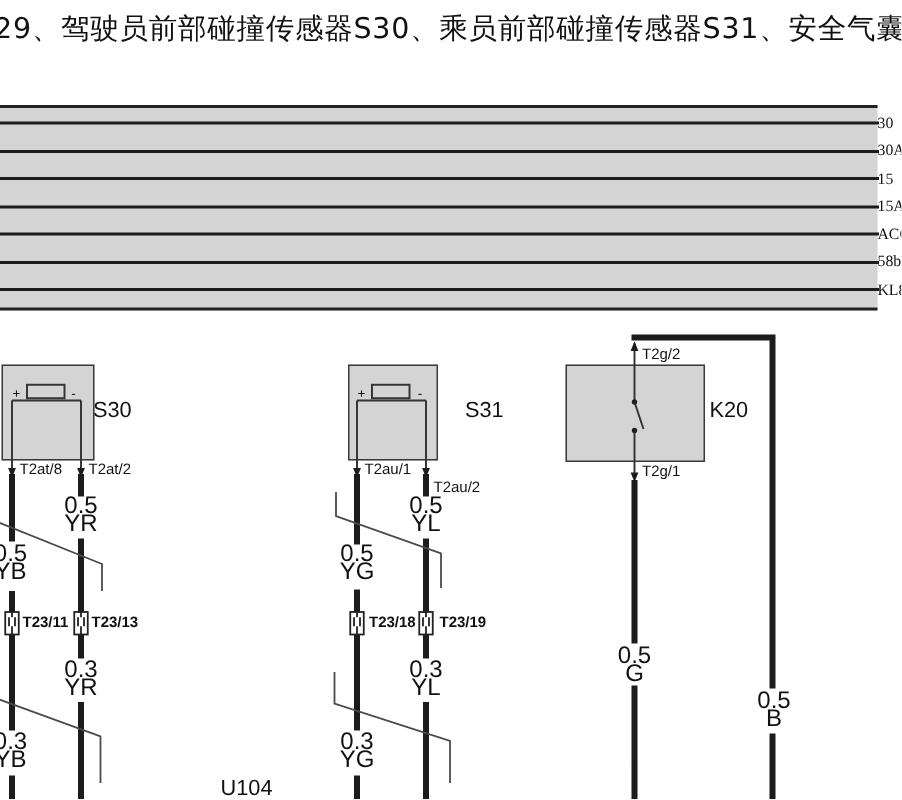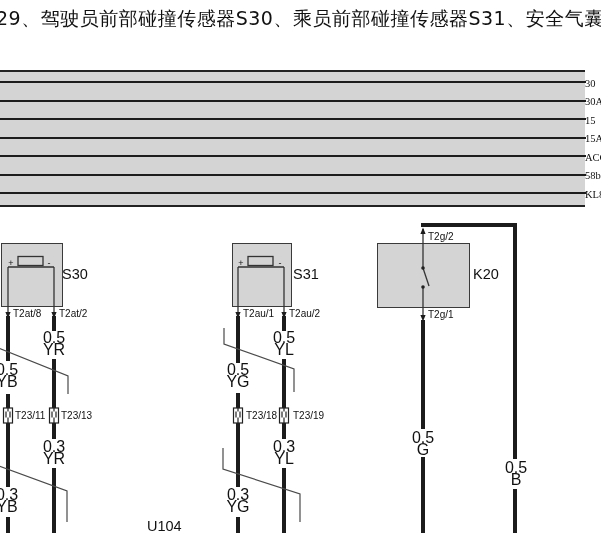--- a/index.html
+++ b/index.html
@@ -10,21 +10,21 @@
          font-family:"DejaVu Sans","Liberation Sans",sans-serif;}
   #band{left:0;top:70px;width:585px;height:137px;background:#d4d4d4;
         border-top:2px solid #222;border-bottom:2px solid #222;box-sizing:border-box;}
   .busline{left:0;width:586px;height:2px;background:#1c1c1c;}
   .buslabel{left:585px;font-size:10.5px;white-space:nowrap;transform:translateY(-50%);font-family:Liberation Serif, serif;}
   .cbox{background:#d4d4d4;border:1.5px solid #3a3a3a;box-sizing:border-box;}
   .clabel{font-size:14.5px;white-space:nowrap;}
   .pinlabel{font-size:10px;white-space:nowrap;line-height:11px;text-align:center;}
   .wlabel{font-size:16px;line-height:12px;text-align:center;width:36px;}
   .wlabel span{display:block;}
-  .connlabel{font-size:10px;white-space:nowrap;line-height:11px;}
+  .connlabel{font-size:10px;white-space:nowrap;line-height:11px;font-weight:bold;}
   svg{position:absolute;left:0;top:0;}
 </style>
 </head>
 <body>
 
 <div id="page">
 
   <div id="title" class="abs">29、驾驶员前部碰撞传感器S30、乘员前部碰撞传感器S31、安全气囊控制器U104</div>
 
   <div id="band" class="abs"></div>
@@ -127,28 +127,28 @@
 
     <g stroke="#4a4a4a" stroke-width="1.2" fill="none">
       <path d="M-4,347 L68,376 L68,394"></path>
       <path d="M-4,465 L67,491 L67,522"></path>
       <path d="M224,328 L224,344 L294,369 L294,392"></path>
       <path d="M223,448 L223,469 L300,494 L300,522"></path>
     </g>
   </svg>
 
   <div class="abs clabel" style="left:62px;top:266px">S30</div>
-  <div class="abs clabel" style="left:293px;top:266px">S31</div>
+  <div class="abs clabel" style="left:310px;top:266px">S31</div>
   <div class="abs clabel" style="left:473px;top:266px">K20</div>
   <div class="abs clabel" style="left:147px;top:518px">U104</div>
 
   <div class="abs pinlabel" style="left:13px;top:308px">T2at/8</div>
   <div class="abs pinlabel" style="left:59px;top:308px">T2at/2</div>
   <div class="abs pinlabel" style="left:243px;top:308px">T2au/1</div>
-  <div class="abs pinlabel" style="left:289px;top:308px">T2au/2</div>
+  <div class="abs pinlabel" style="left:289px;top:320px">T2au/2</div>
   <div class="abs pinlabel" style="left:428px;top:231px">T2g/2</div>
   <div class="abs pinlabel" style="left:428px;top:309px">T2g/1</div>
 
   <div class="abs wlabel" style="left:36px;top:332px">
     <span>0.5</span>
       <span>YR</span>
     </div>
   <div class="abs wlabel" style="left:-11px;top:364px">
     <span>0.5</span>
       <span>YB</span>

